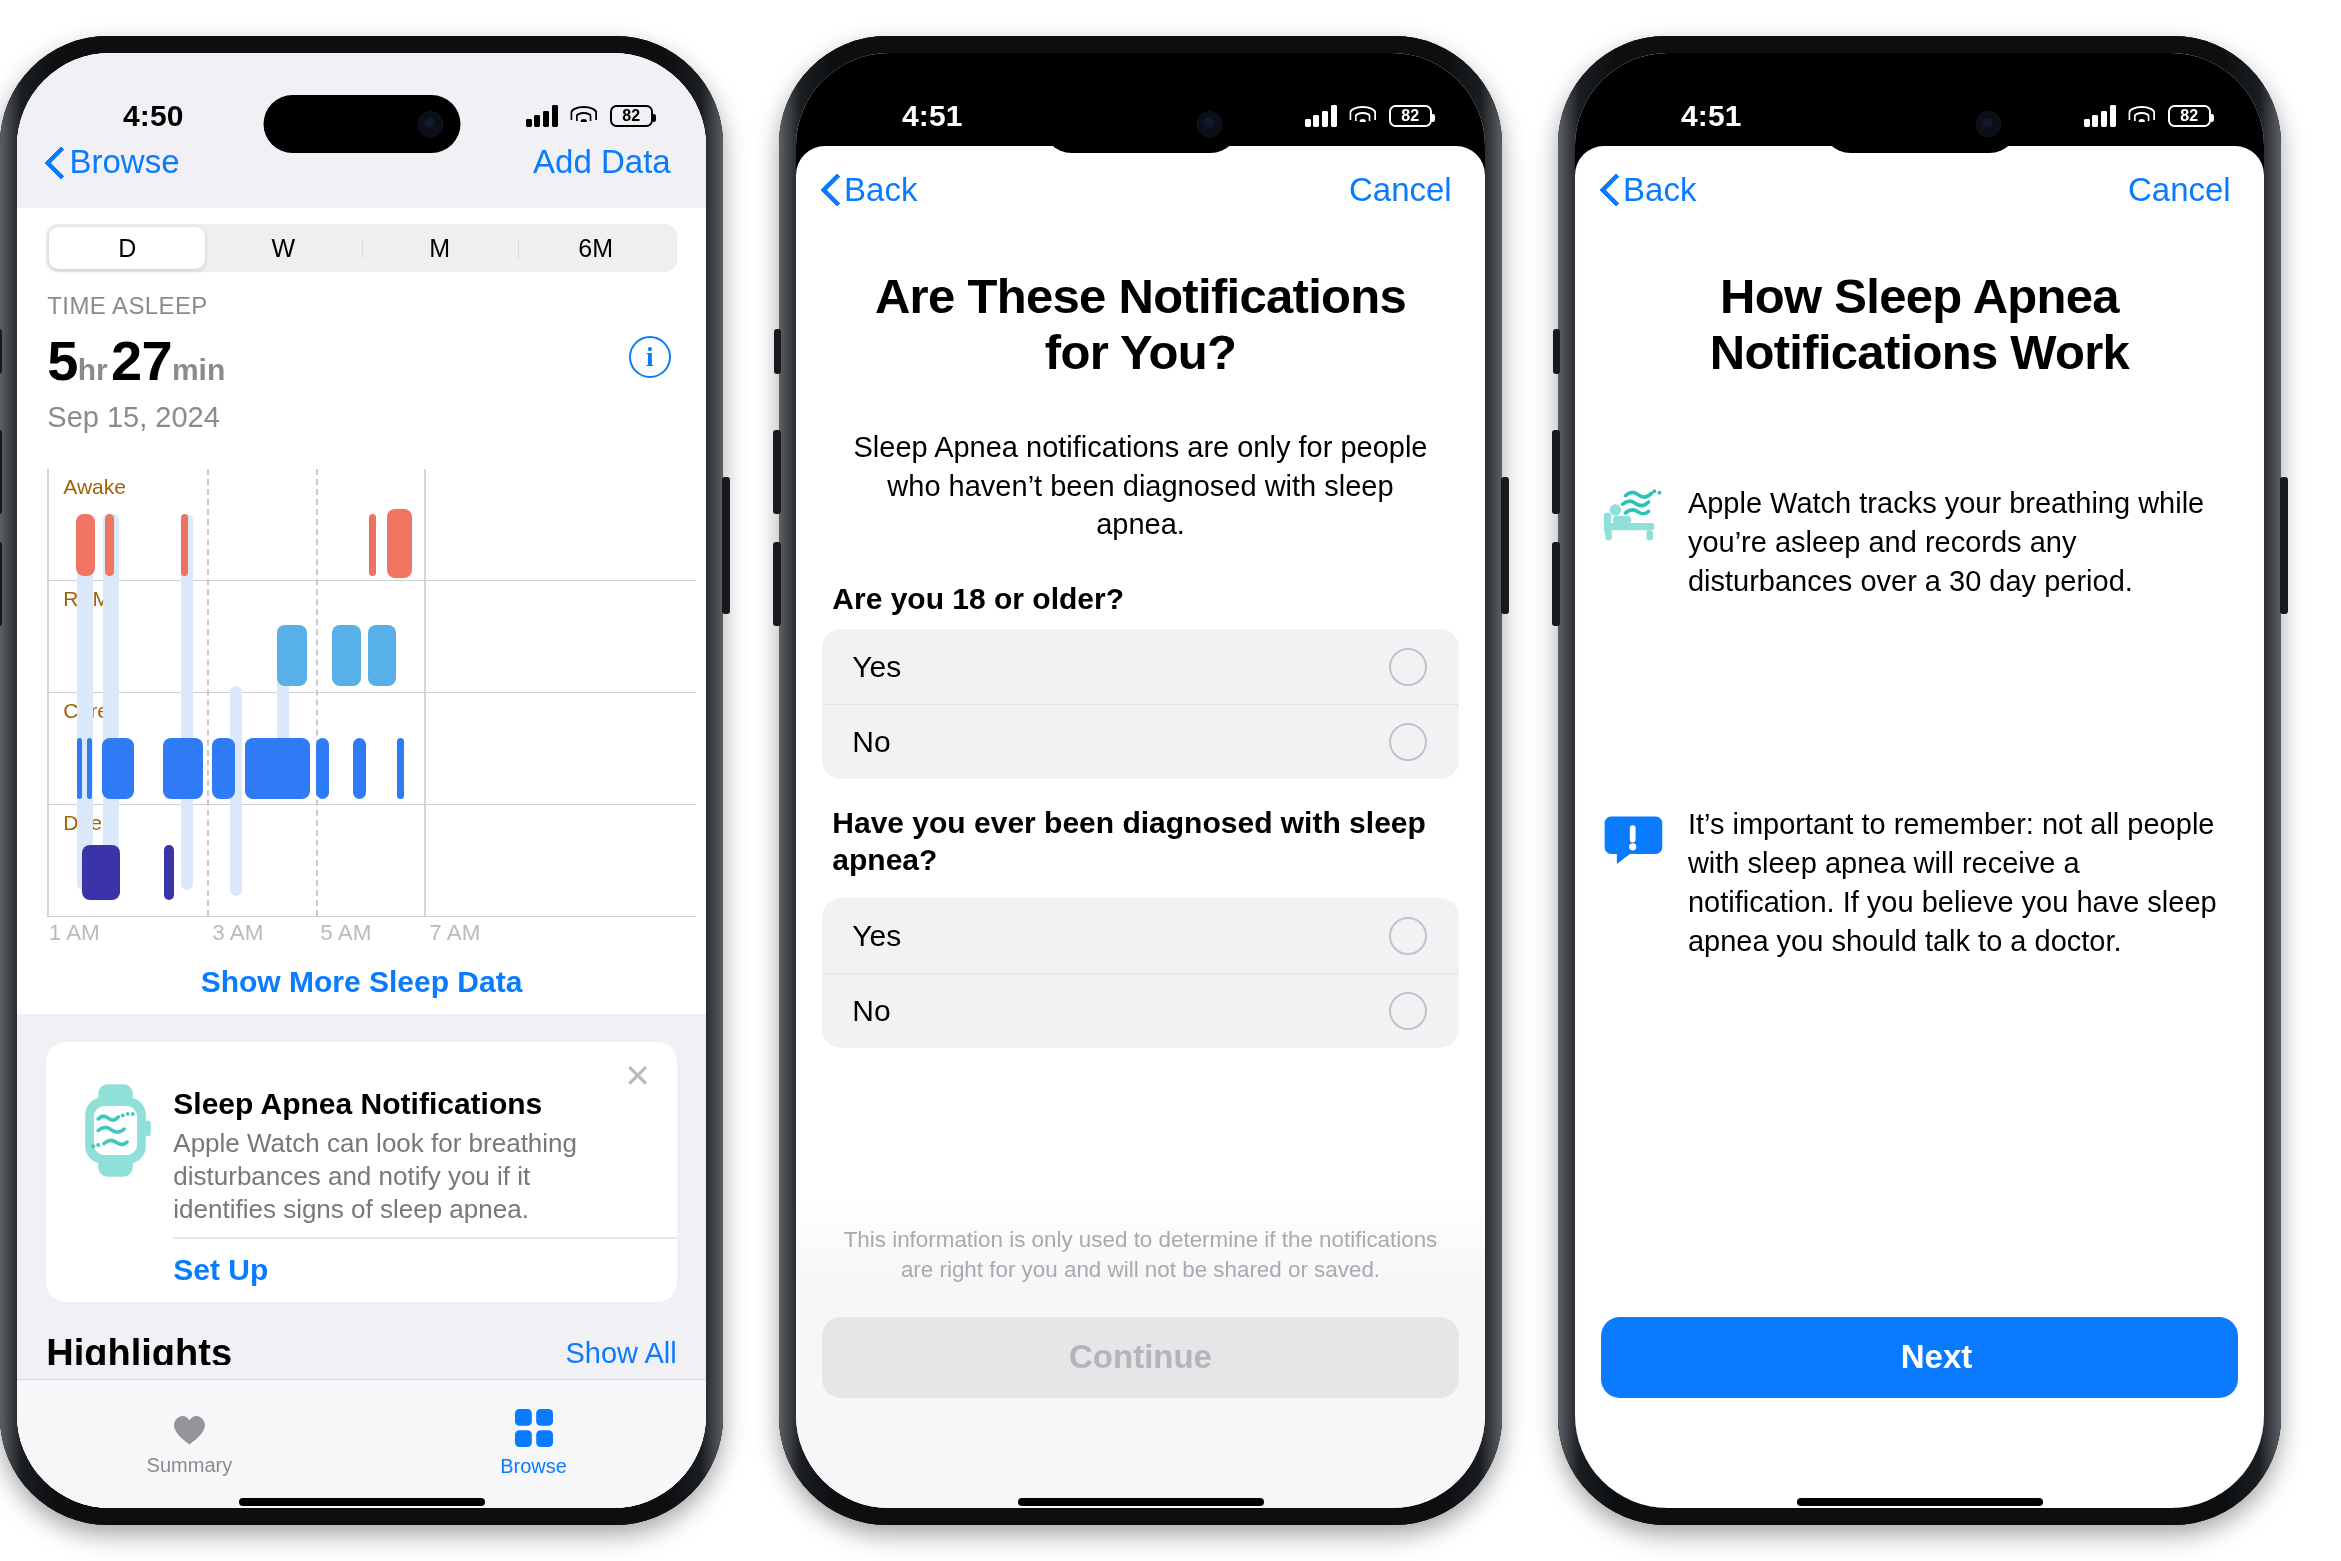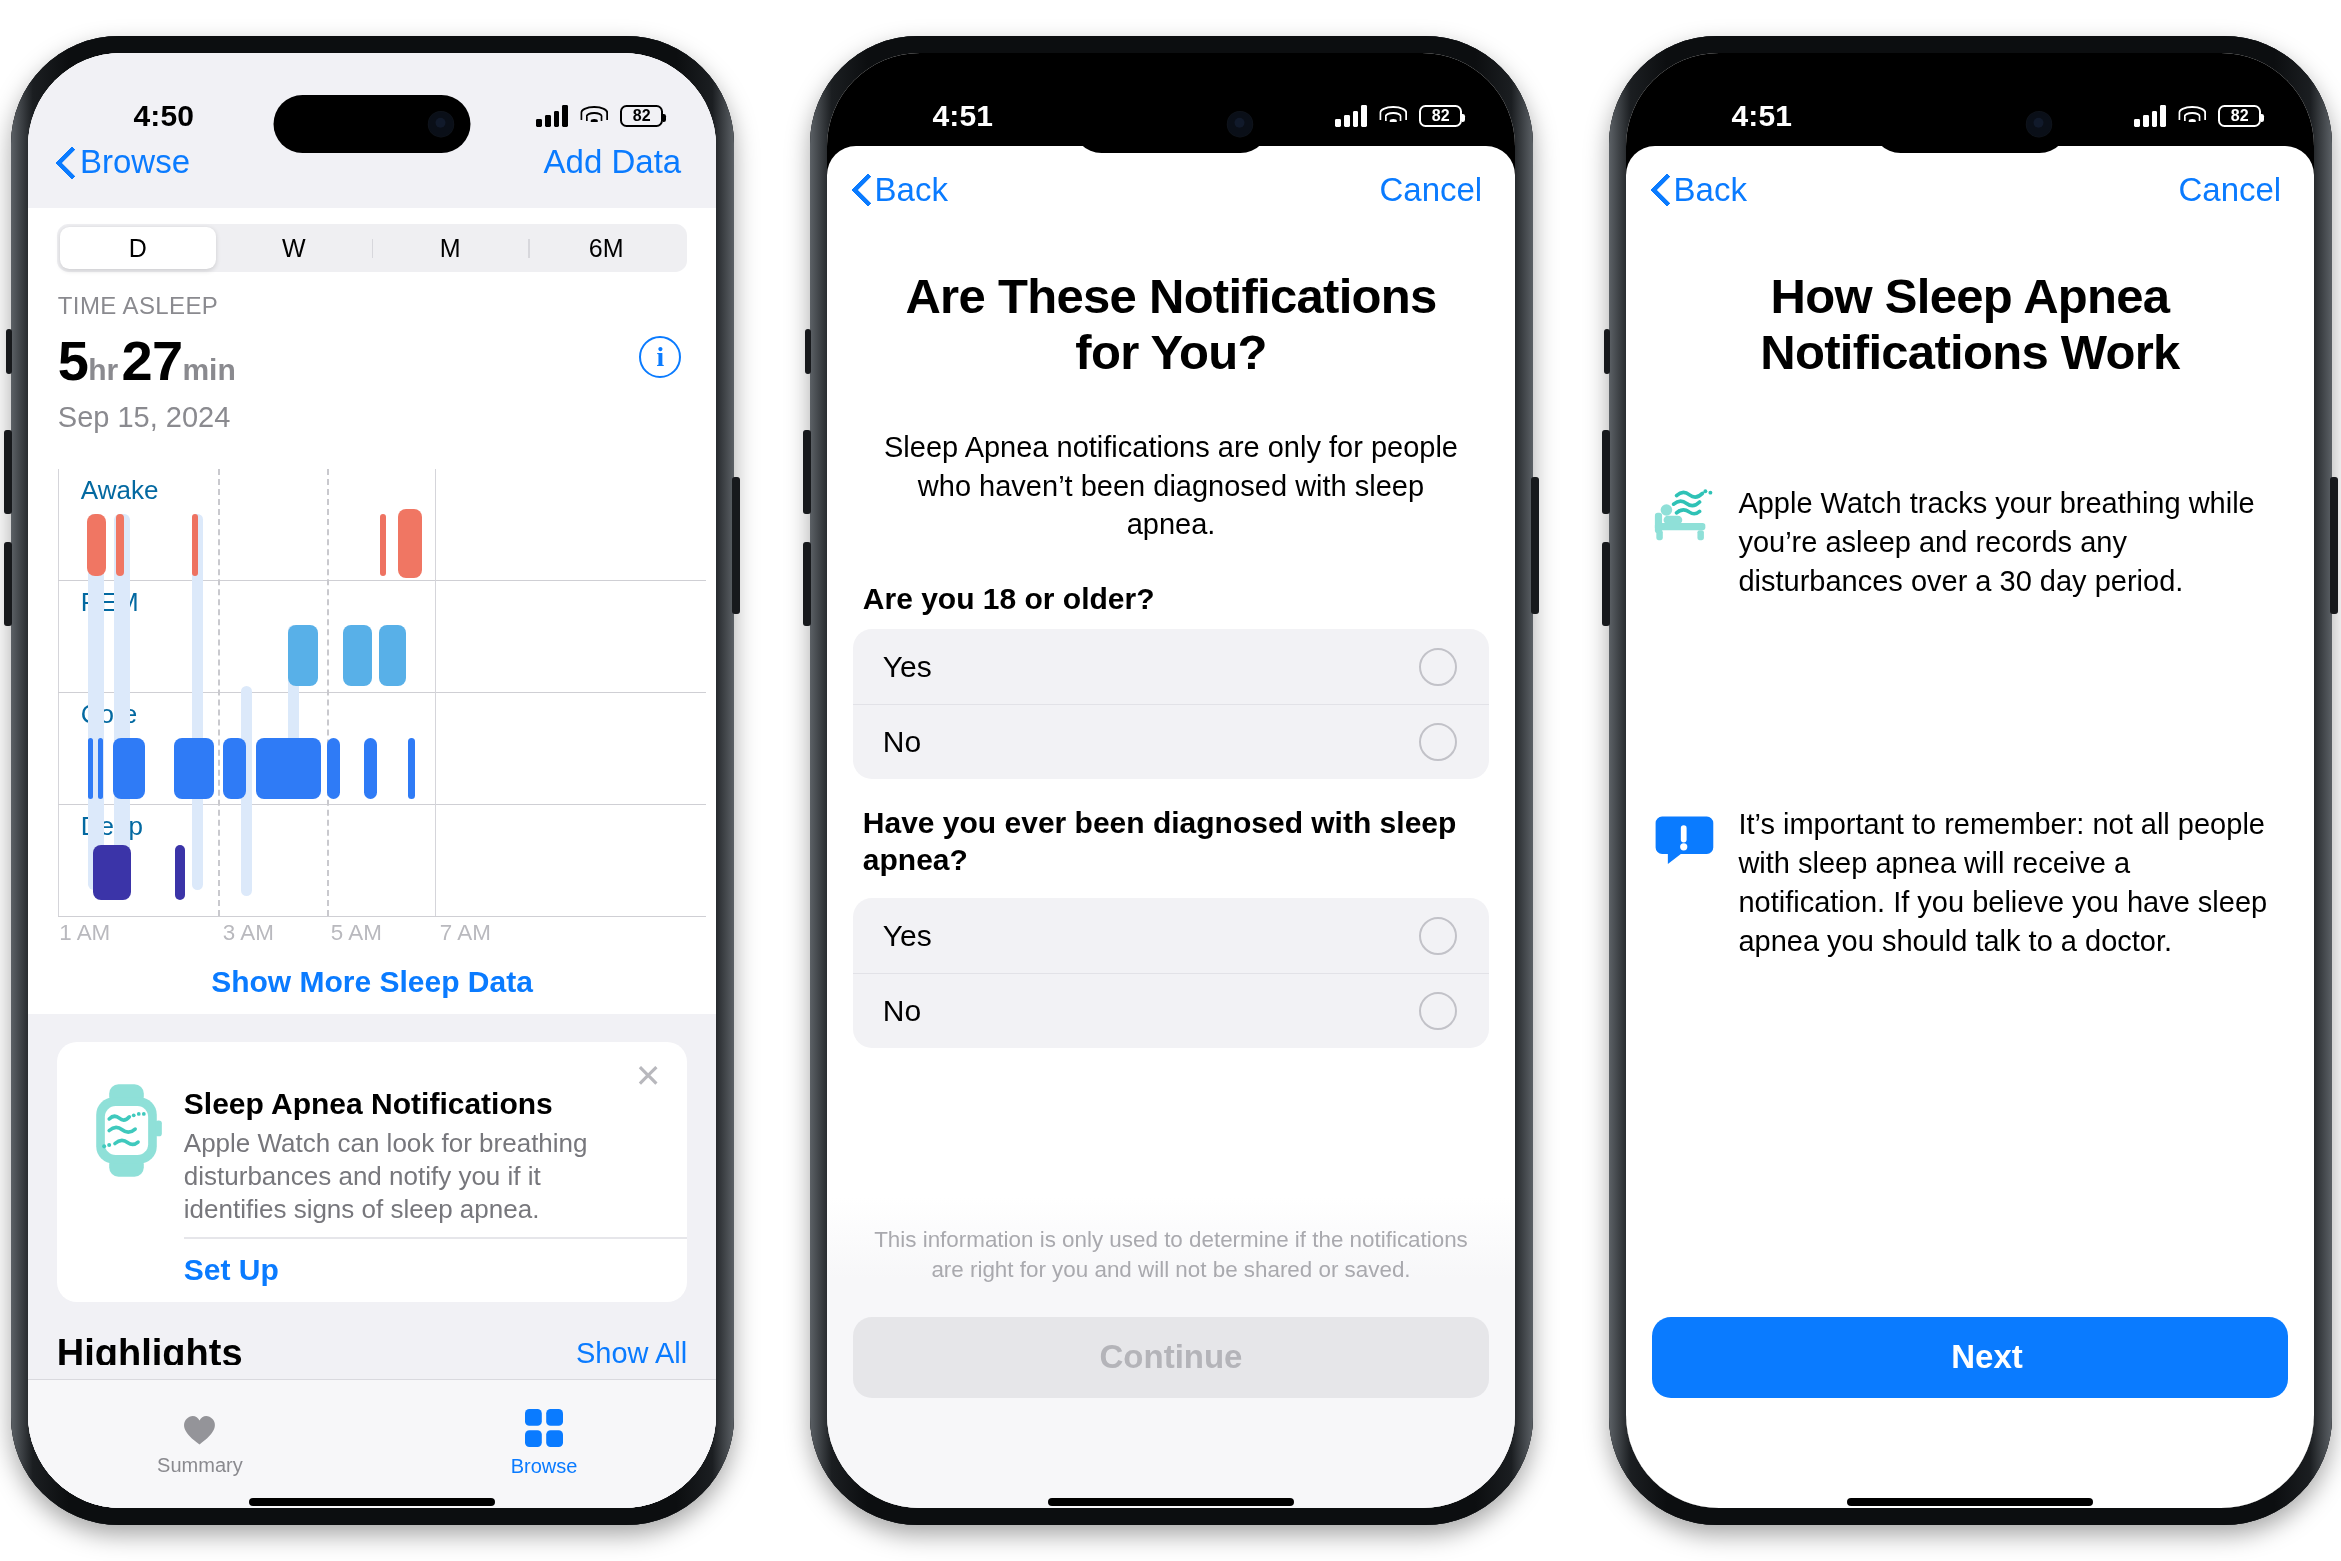--- a/index.html
+++ b/index.html
@@ -7,22 +7,21 @@
     width: 2342px; height: 1561px;
     background: #ffffff;
     font-family: "Liberation Sans", sans-serif;
     overflow: hidden;
   }
   .stage {
     position: relative;
     width: 2342px; height: 1561px;
     display: flex;
     align-items: center;
-    justify-content: center;
-    gap: 76px;
+    gap: 56px;
   }
 
   
   .phone {
     position: relative;
     width: 723px;
     height: 1489px;
     border-radius: 108px;
     background: #0d0f11;
     box-shadow: 0 0 0 4.3px #26292d inset, 0 10px 24.6px rgba(0,0,0,.35);
@@ -141,21 +140,21 @@
     border:2.9px solid #0a7bff; color:#0a7bff; font-size:27.5px;font-weight:700;
     display:flex;align-items:center;justify-content:center; font-family:"Liberation Serif", serif;
   }
 
   
   .chart{ position:absolute; top:416px; left:30px; right:10px; height:477px; }
   .chart .axisline{ position:absolute; left:0; top:0; bottom:30px; width:1.4px; background:#d5d5da;}
   .chart .hline{ position:absolute; left:0; right:0; height:0.7px; background:#cfcfd4;}
   .chart .vdash{ position:absolute; top:0; bottom:30px; width:0; border-left:2.2px dashed #c9c9ce;}
   .chart .vsolid{ position:absolute; top:0; bottom:30px; width:1.4px; background:#d5d5da;}
-  .chart .rowlabel{ position:absolute; left:23px; font-size:26px; color:#0369a1;}
+  .chart .rowlabel{ position:absolute; left:16px; font-size:21px; color:#a16207;}
   .chart .xlab{ position:absolute; bottom:0; font-size:22.4px; color:#b9b9be;}
   .chart .base{ position:absolute; left:0; right:0; bottom:30px; height:0.7px; background:#cfcfd4;}
   .seg-blk{ position:absolute; border-radius:8px; }
   .trail{ position:absolute; border-radius:5.8px; }
 
   .showmore{
     position:absolute; top:912px; left:0; right:0; text-align:center;
     font-size:30px; font-weight:700; color:#0a7bff;
   }
 

